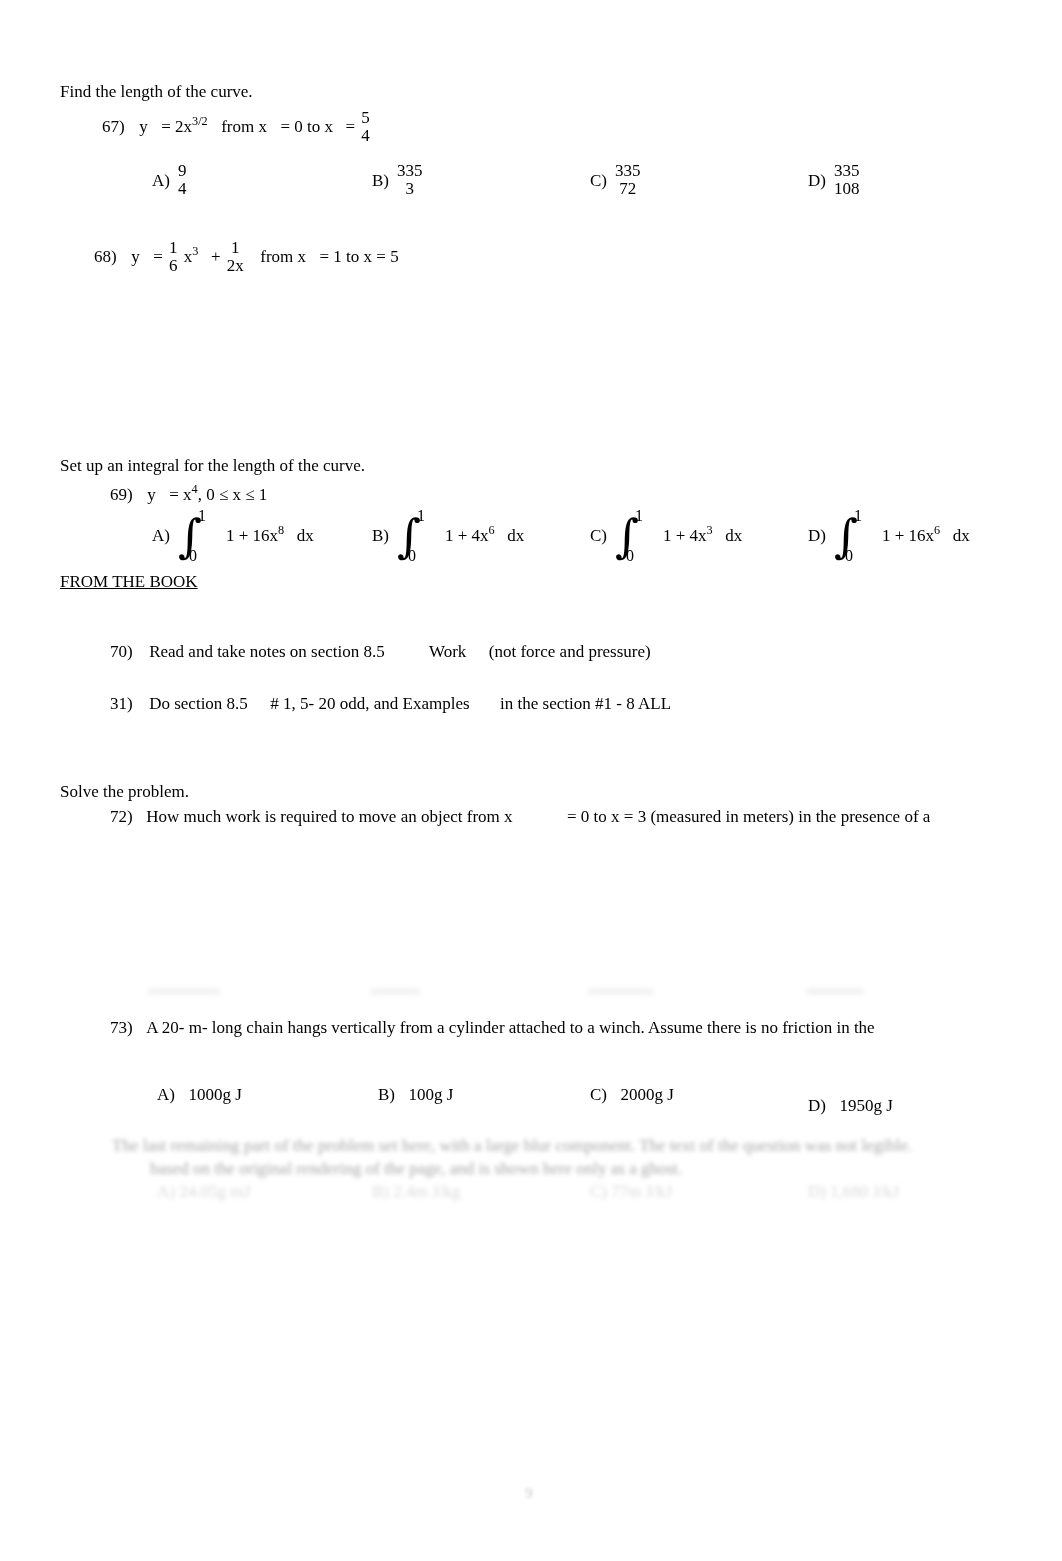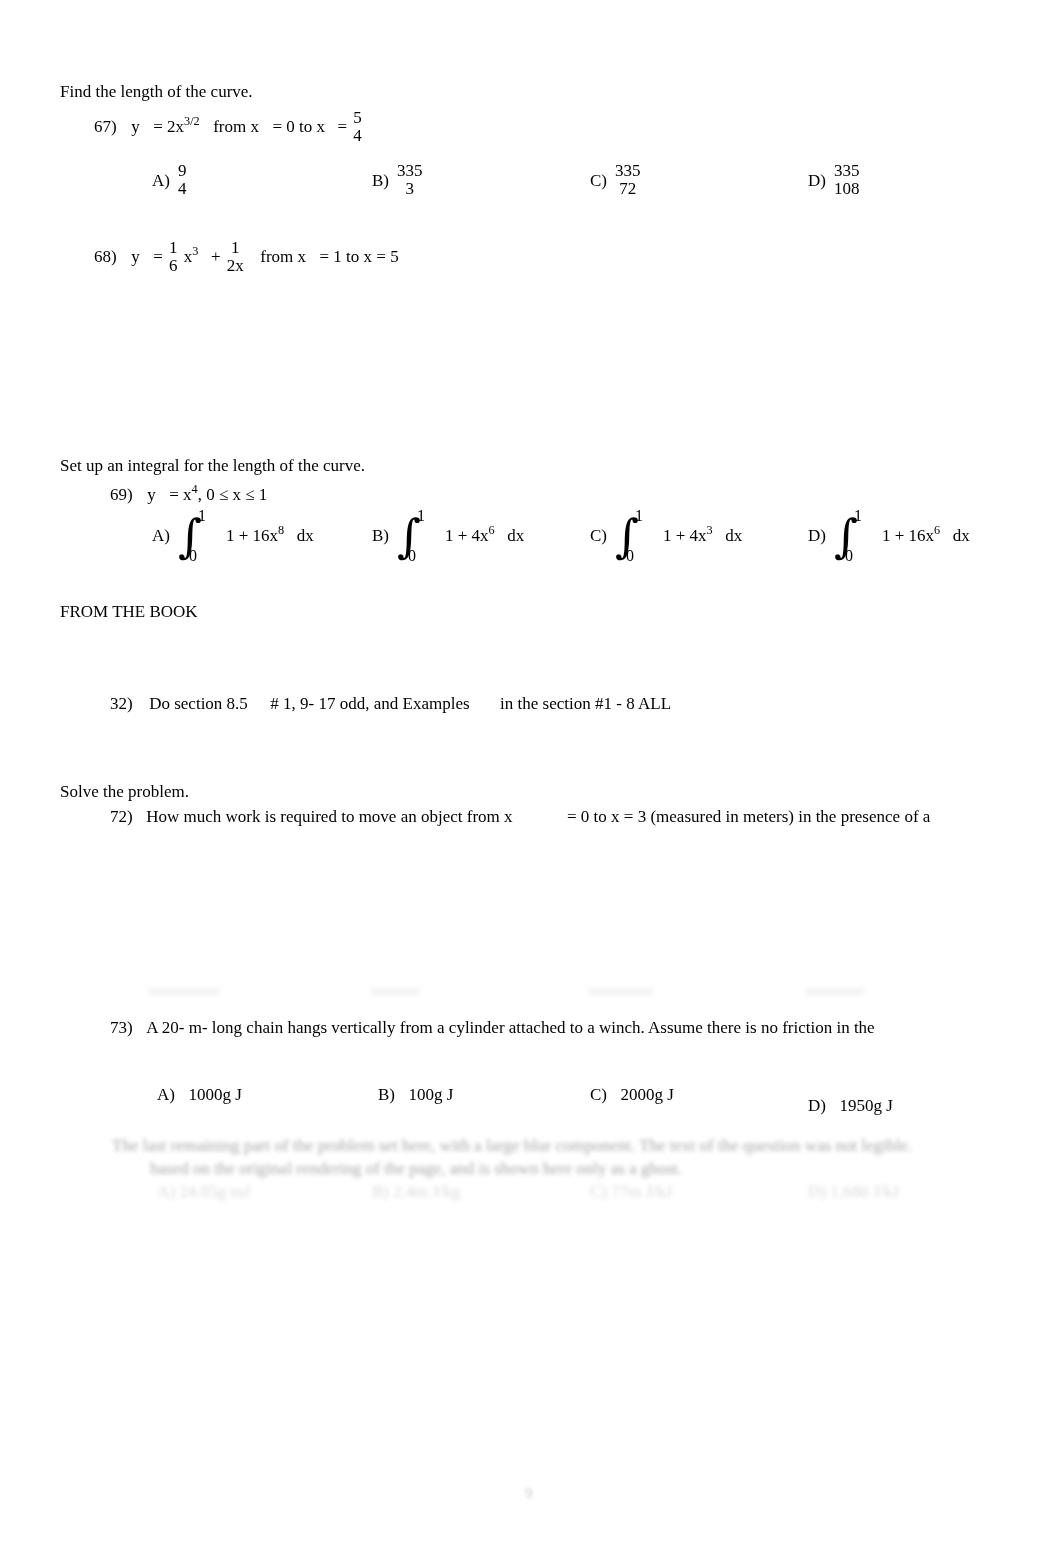--- a/index.html
+++ b/index.html
@@ -102,21 +102,21 @@
     font-size: 15px;
   }
 </style>
 </head>
 <body>
 
 <div id="page">
 
   <div class="abs t-section" style="left:60px; top:82px;">Find the length of the curve.</div>
 
-  <div class="abs t-q" style="left:94px; top:110px;">
+  <div class="abs t-q" style="left:102px; top:110px;">
     <span class="math">
       <span>67)</span>
       <span style="display:inline-block;width:6px;"></span>
       <span>y</span>
       <span style="display:inline-block;width:5px;"></span>
       <span>=</span>
       <span>2x</span><sup class="exp">3/2</sup>
       <span style="display:inline-block;width:5px;"></span>
       <span>from x</span>
       <span style="display:inline-block;width:5px;"></span>
@@ -252,29 +252,38 @@
       <span class="lo">0</span>
     </span>
     <span style="display:inline-block;width:16px;"></span>
     <span class="math">
       <span>1 + 16x</span><sup class="exp">6</sup>
       <span style="display:inline-block;width:4px;"></span>
       <span>dx</span>
     </span>
   </div>
 
-  <div class="abs t-head" style="left:60px; top:602px;">FROM THE BOOK</div>
-
+  <div class="abs t-head" style="left:60px; top:572px;text-decoration:underline;">FROM THE BOOK</div>
+
+  <div class="abs t-q" style="left:110px; top:640px;">
+    <span>70)</span>
+    <span style="display:inline-block;width:8px;"></span>
+    <span>Read and take notes on section 8.5</span>
+    <span style="display:inline-block;width:36px;"></span>
+    <span>Work</span>
+    <span style="display:inline-block;width:14px;"></span>
+    <span>(not force and pressure)</span>
+  </div>
 
   <div class="abs t-q" style="left:110px; top:692px;">
-    <span>32)</span>
+    <span>31)</span>
     <span style="display:inline-block;width:8px;"></span>
     <span>Do section 8.5</span>
     <span style="display:inline-block;width:14px;"></span>
-    <span># 1, 9- 17 odd, and Examples</span>
+    <span># 1, 5- 20 odd, and Examples</span>
     <span style="display:inline-block;width:22px;"></span>
     <span>in the section #1  - 8 ALL</span>
   </div>
 
 
   <div class="abs t-section" style="left:60px; top:782px;">Solve the problem.</div>
 
   <div class="abs t-q" style="left:110px; top:805px; width:880px;">
     <div>
       <span>72)</span>

